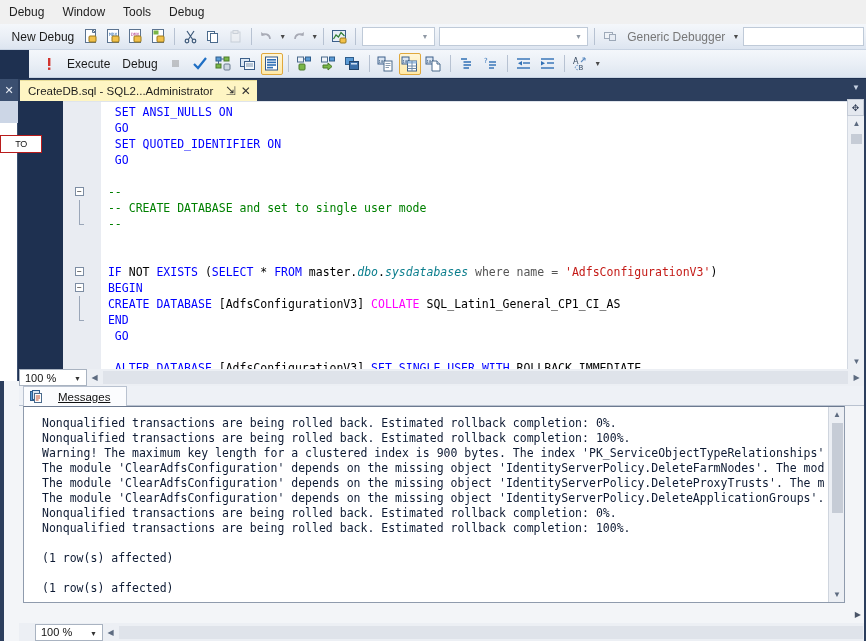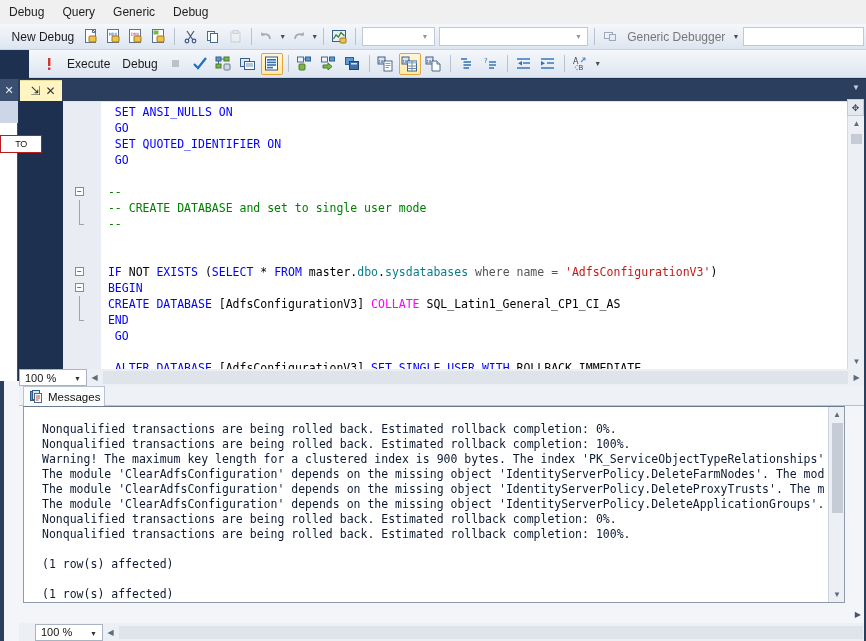--- a/index.html
+++ b/index.html
@@ -154,21 +154,21 @@
     line-height: 16px;
     color: #000;
     white-space: pre;
     padding-top: 2px;
   }
   .code .ln { height: 16px; }
   .kw   { color: #0000ff; }
   .cm   { color: #008000; }
   .str  { color: #c41a16; }
   .mag  { color: #ff00ff; }
-  .tealtxt { color: #0a7d8c; }
+  .tealtxt { color: #0a7d8c; font-style: italic; }
   .blk  { color: #000; }
   .graytxt { color: #555; }
 
   
   .fold {
     position: absolute; left: 12px;
     width: 9px; height: 9px;
     border: 1px solid #7d8da3;
     background: #fff;
     font-family: "DejaVu Sans Mono", monospace;
@@ -257,39 +257,39 @@
     background: #f3f5f8;
   }
   .results-tabs {
     position: absolute; left: 0; top: 0;
     width: 845px; height: 20px;
     background: #eef1f6;
     border-bottom: 1px solid #b9c2d0;
   }
   .rtab {
     position: absolute; left: 4px; top: 0;
-    height: 20px; padding: 0 4px 0 6px;
+    height: 20px; padding: 0 16px 0 6px;
     background: #fbfcfe;
     border: 1px solid #b9c2d0; border-bottom: none;
-    display: flex; align-items: center; gap: 5px;
-    font-size: 11.5px; color: #111;
+    display: flex; align-items: center; gap: 15px;
+    font-size: 11.5px; color: #111; text-decoration: underline;
   }
   .msg-icon {
     width: 13px; height: 13px; position: relative; flex: none;
   }
   .msgbox {
     position: absolute; left: 4px; top: 20px;
     width: 822px; height: 197px;
     background: #fff;
     border: 1px solid #8f9bad;
     border-top-color: #6c7a90;
     overflow: hidden;
   }
   .msgtext {
-    position: absolute; left: 18px; top: 15px;
+    position: absolute; left: 18px; top: 9px;
     font-family: "DejaVu Sans Mono", monospace;
     font-size: 11.5px; line-height: 15px;
     color: #0d1a33; white-space: pre;
   }
   .msg-vscroll {
     position: absolute; right: 0; top: 0;
     width: 16px; height: 195px;
     background: #eceff4; border-left: 1px solid #cfd5de;
   }
   .msg-vscroll .a-up, .msg-vscroll .a-dn {
@@ -329,22 +329,22 @@
   }
   svg { display: block; }
 </style>
 </head>
 <body>
 
 <div id="app">
 
   <div class="menubar">
     <div class="menu-item">Debug</div>
-    <div class="menu-item">Query</div>
-    <div class="menu-item">Generic</div>
+    <div class="menu-item">Window</div>
+    <div class="menu-item">Tools</div>
     <div class="menu-item">Debug</div>
   </div>
 
   <div class="toolbar1">
     <div style="width:6px"></div>
     <div class="tb-label">New Debug</div>
 
     <div class="tb-btn">
       <svg width="17" height="17" viewBox="0 0 17 17">
         <rect x="2.5" y="1.5" width="10" height="13" fill="#fff" stroke="#5b7390"></rect>
@@ -606,20 +606,21 @@
       </svg>
     </div>
     <div class="dropdown-arrow">▼</div>
   </div>
 
   <div class="tabstrip"></div>
   <div class="left-stub">
     <span>✕</span>
   </div>
   <div class="doctab">
+    <span class="tab-title">CreateDB.sql - SQL2...Administrator</span>
     <span class="pin">⇲</span>
     <span class="close">✕</span>
   </div>
   <div class="tabstrip-arrow">▼</div>
 
   <div class="frame-left"></div>
   <div class="left-rail"></div>
   <div class="left-rail-top"></div>
   <div class="left-rail-tag">TO</div>
   <div class="frame-bottom-left"></div>

